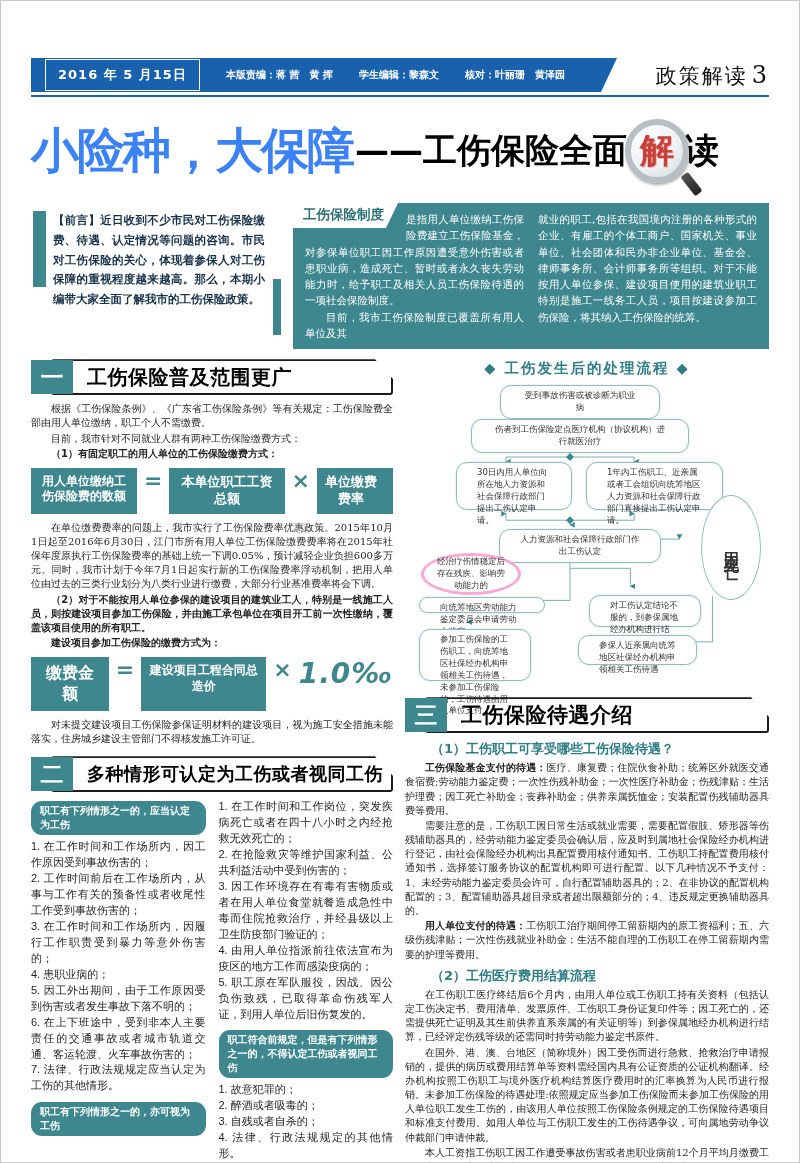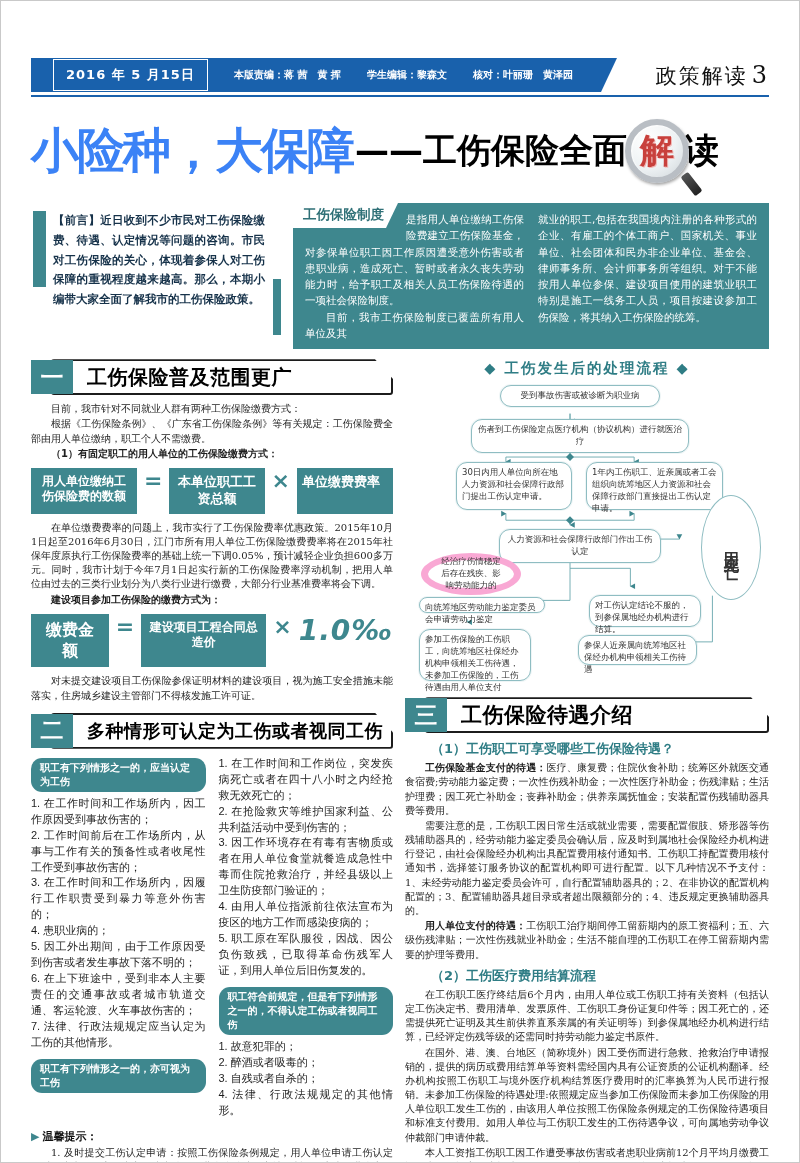--- a/index.html
+++ b/index.html
@@ -11,21 +11,21 @@
     color:#222; overflow:hidden;
   }
   .inner { padding:0 30px; }
 
   
   .masthead { margin-top:57px; display:flex; height:34px; }
   .mast-blue {
     flex:1; background:#1961ac; display:flex; align-items:center; gap:26px;
     padding:0 14px; clip-path:polygon(0 0,100% 0,calc(100% - 16px) 100%,0 100%);
   }
-  .date-box { border:1px solid #ffffff; color:#fff; font-weight:bold; font-size:13px; padding:6px 12px; letter-spacing:1px; white-space:nowrap;margin-left:8px; }
+  .date-box { border:1px solid #ffffff; color:#fff; font-weight:bold; font-size:13px; padding:6px 12px; letter-spacing:1px; white-space:nowrap; }
   .mast-role { color:#fff; font-size:10px; font-weight:bold; white-space:nowrap; }
   .mast-right { width:152px; display:flex; align-items:center; justify-content:flex-end; }
   .sec-read { font-family:"DejaVu Serif","Liberation Serif",serif; font-size:21px; color:#111; letter-spacing:2px; white-space:nowrap; }
   .sec-read b { font-size:24px; font-weight:normal; margin-left:4px; }
   .mast-rule { height:2px; background:#1961ac; margin-top:3px; }
 
   
   .bigtitle { display:flex; align-items:center; margin-top:10px; height:88px; }
   .t1 { font-size:48px; font-weight:900; letter-spacing:-2px; color:#3b82f6; white-space:nowrap; }
   .t2 { font-size:34px; font-weight:900; color:#000; white-space:nowrap; margin-left:2px; }
@@ -72,29 +72,29 @@
   
   .p  { font-size:10px; line-height:1.42; text-indent:2em; text-align:justify; color:#1e1e1e; margin-bottom:1px; font-family:"DejaVu Serif","Liberation Serif",serif; }
   .pb { font-weight:bold; font-family:"DejaVu Sans","Liberation Sans",sans-serif; }
 
   
   .formula { display:flex; gap:7px; margin:7px 0 7px; }
   .fbox { background:#3e878e; color:#fff; font-weight:bold; text-align:center; padding:6px 8px; font-size:13px; line-height:1.3; }
   .fbox.small { font-size:12px; }
   .fop { color:#3e878e; font-weight:900; font-size:22px; flex:none; }
   .frate { color:#3e878e; font-weight:900; font-size:28px; font-style:italic; letter-spacing:1px; }
-  .fw1 { width:106px; } .fw2 { flex:1; } .fw3 { width:96px; padding-left:4px; padding-right:12px; }
+  .fw1 { width:106px; } .fw2 { flex:1; } .fw3 { width:76px; padding-left:4px; padding-right:12px; }
   .fwA { width:92px; font-size:16px; } .fwB { width:150px; }
 
   
   .flow { position:relative; height:334px; font-family:"DejaVu Sans","Liberation Sans",sans-serif; }
   .flow-title { position:absolute; top:2px; left:0; right:0; text-align:center; color:#2f7d85; font-size:14.5px; font-weight:bold; letter-spacing:2px; }
-  .fnode { position:absolute; background:#fff; border:1px solid #8fbdc2; border-radius:11px; color:#333; font-size:8.5px; line-height:1.4; padding:4px 5px; text-align:center; box-shadow:0 0 0 1px rgba(143,189,194,.15); }
+  .fnode { position:absolute; background:#fff; border:1px solid #8fbdc2; border-radius:11px; color:#333; font-size:8.5px; line-height:1.4; padding:4px 20px; text-align:center; box-shadow:0 0 0 1px rgba(143,189,194,.15); }
   .fnode.left { text-align:left; }
-  .fellipse { position:absolute; border:7px solid #f9a8d4; border-radius:50%; display:flex; align-items:center; justify-content:center; text-align:center; font-size:8.5px; line-height:1.4; color:#333; padding:5px 10px; background:#fff; }
+  .fellipse { position:absolute; border:3px solid #f9a8d4; border-radius:50%; display:flex; align-items:center; justify-content:center; text-align:center; font-size:8.5px; line-height:1.4; color:#333; padding:5px 10px; background:#fff; }
   .fdeath { position:absolute; border:1px solid #8fbdc2; border-radius:50%; background:#fff; display:flex; align-items:center; justify-content:center; }
   .fdeath span { writing-mode:vertical-rl; font-size:15px; font-weight:bold; color:#333; letter-spacing:4px; }
   .flow svg { position:absolute; inset:0; width:100%; height:100%; pointer-events:none; }
 
   
   .two-col { column-count:2; column-gap:13px; margin-top:2px; }
   .badge {
     display:inline-block; background:#3e878e; color:#fff; font-weight:bold; font-size:10px;
     border-radius:11px; padding:3px 9px; margin:2px 0 4px; line-height:1.4; text-align:left;
   }
@@ -152,33 +152,34 @@
     </div>
 
     <div class="main">
 
       <div class="col-l">
 
         <div class="sec-head">
           <div class="sec-num">一</div>
           <div class="sec-box">工伤保险普及范围更广</div>
         </div>
+        <p class="p">根据《工伤保险条例》、《广东省工伤保险条例》等有关规定：工伤保险费全部由用人单位缴纳，职工个人不需缴费。</p>
         <p class="p">目前，我市针对不同就业人群有两种工伤保险缴费方式：</p>
-        <p class="p">根据《工伤保险条例》、《广东省工伤保险条例》等有关规定：工伤保险费全部由用人单位缴纳，职工个人不需缴费。</p>
         <p class="p pb">（1）有固定职工的用人单位的工伤保险缴费方式：</p>
 
         <div class="formula">
           <div class="fbox small fw1">用人单位缴纳工伤保险费的数额</div>
           <span class="fop">=</span>
           <div class="fbox fw2">本单位职工工资总额</div>
           <span class="fop">×</span>
           <div class="fbox fw3">单位缴费费率</div>
         </div>
 
         <p class="p">在单位缴费费率的问题上，我市实行了工伤保险费率优惠政策。2015年10月1日起至2016年6月30日，江门市所有用人单位工伤保险缴费费率将在2015年社保年度原执行工伤保险费率的基础上统一下调0.05%，预计减轻企业负担600多万元。同时，我市计划于今年7月1日起实行新的工伤保险费率浮动机制，把用人单位由过去的三类行业划分为八类行业进行缴费，大部分行业基准费率将会下调。</p>
+        <p class="p pb">（2）对于不能按用人单位参保的建设项目的建筑业工人，特别是一线施工人员，则按建设项目参加工伤保险，并由施工承包单位在项目开工前一次性缴纳，覆盖该项目使用的所有职工。</p>
         <p class="p pb">建设项目参加工伤保险的缴费方式为：</p>
 
         <div class="formula">
           <div class="fbox fwA">缴费金额</div>
           <span class="fop">=</span>
           <div class="fbox small fwB">建设项目工程合同总造价</div>
           <span class="fop">×</span>
           <span class="frate">1.0‰</span>
         </div>
 

